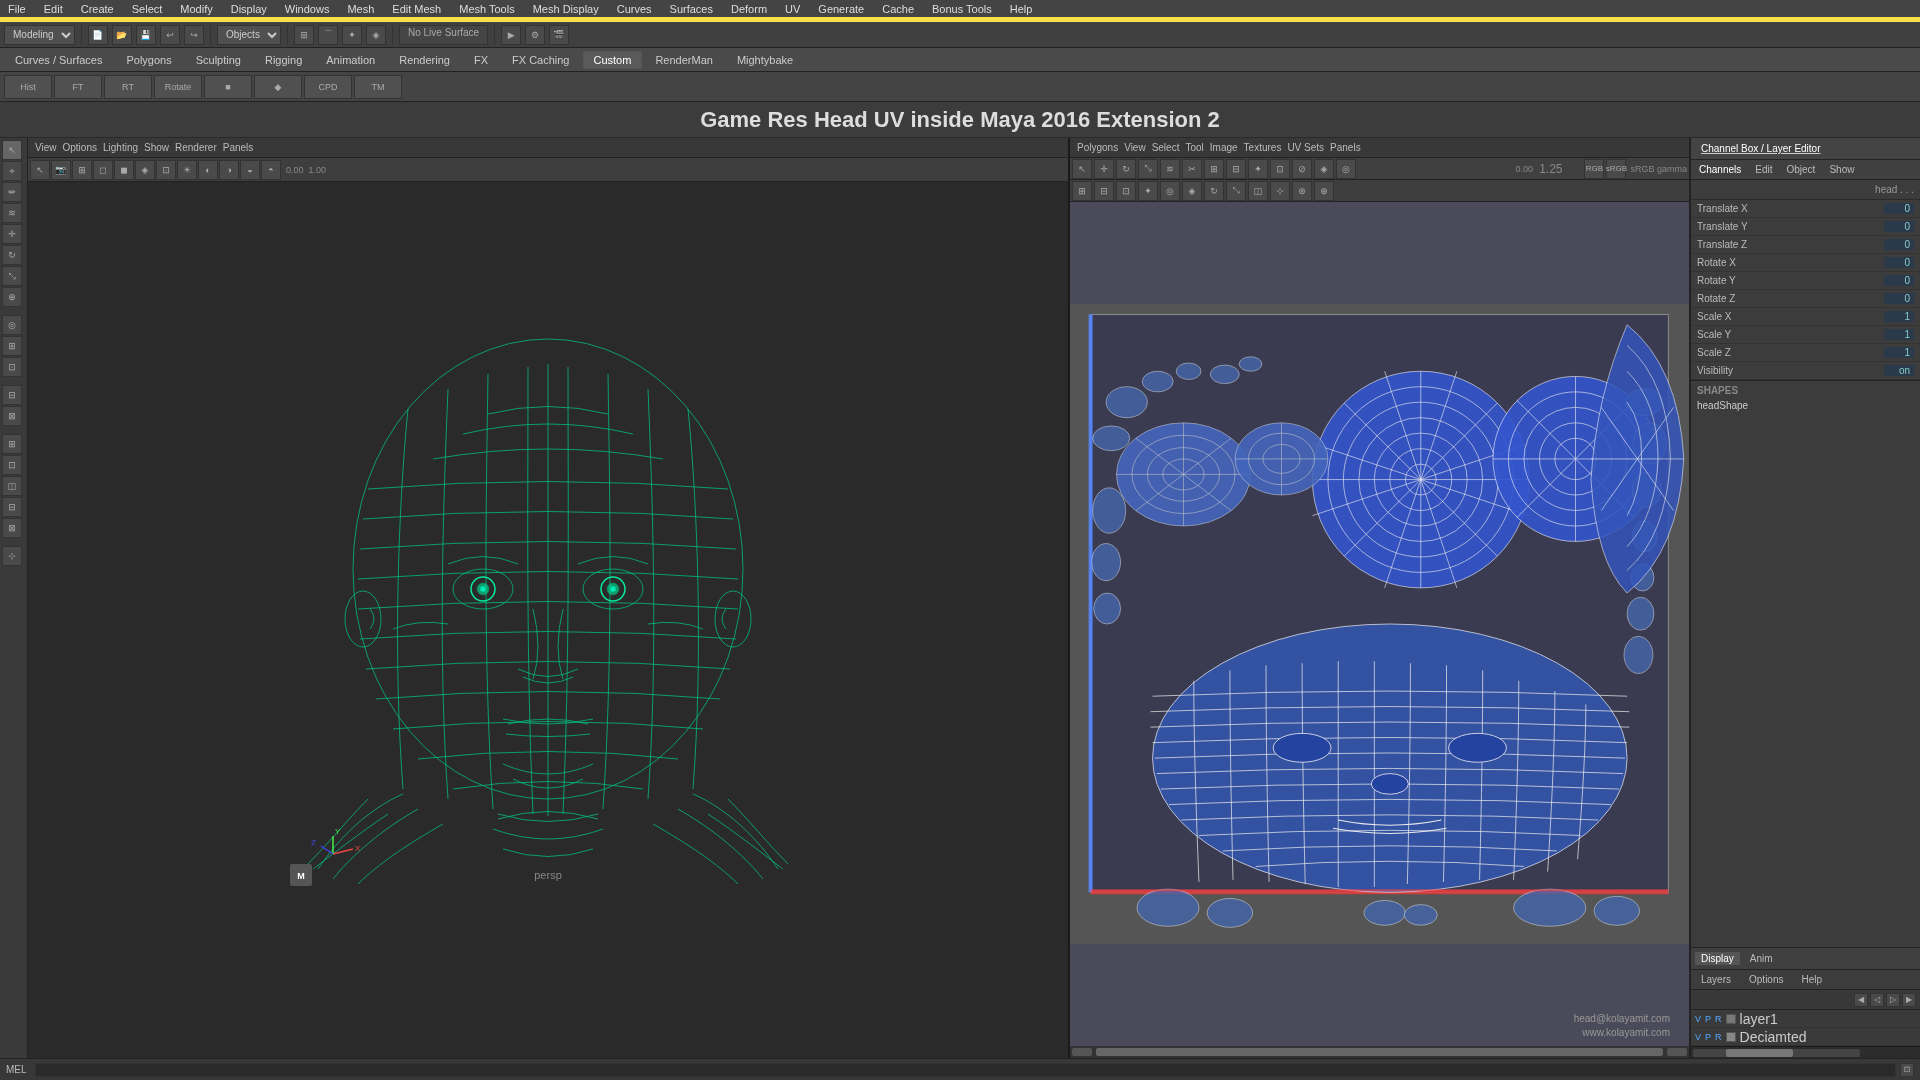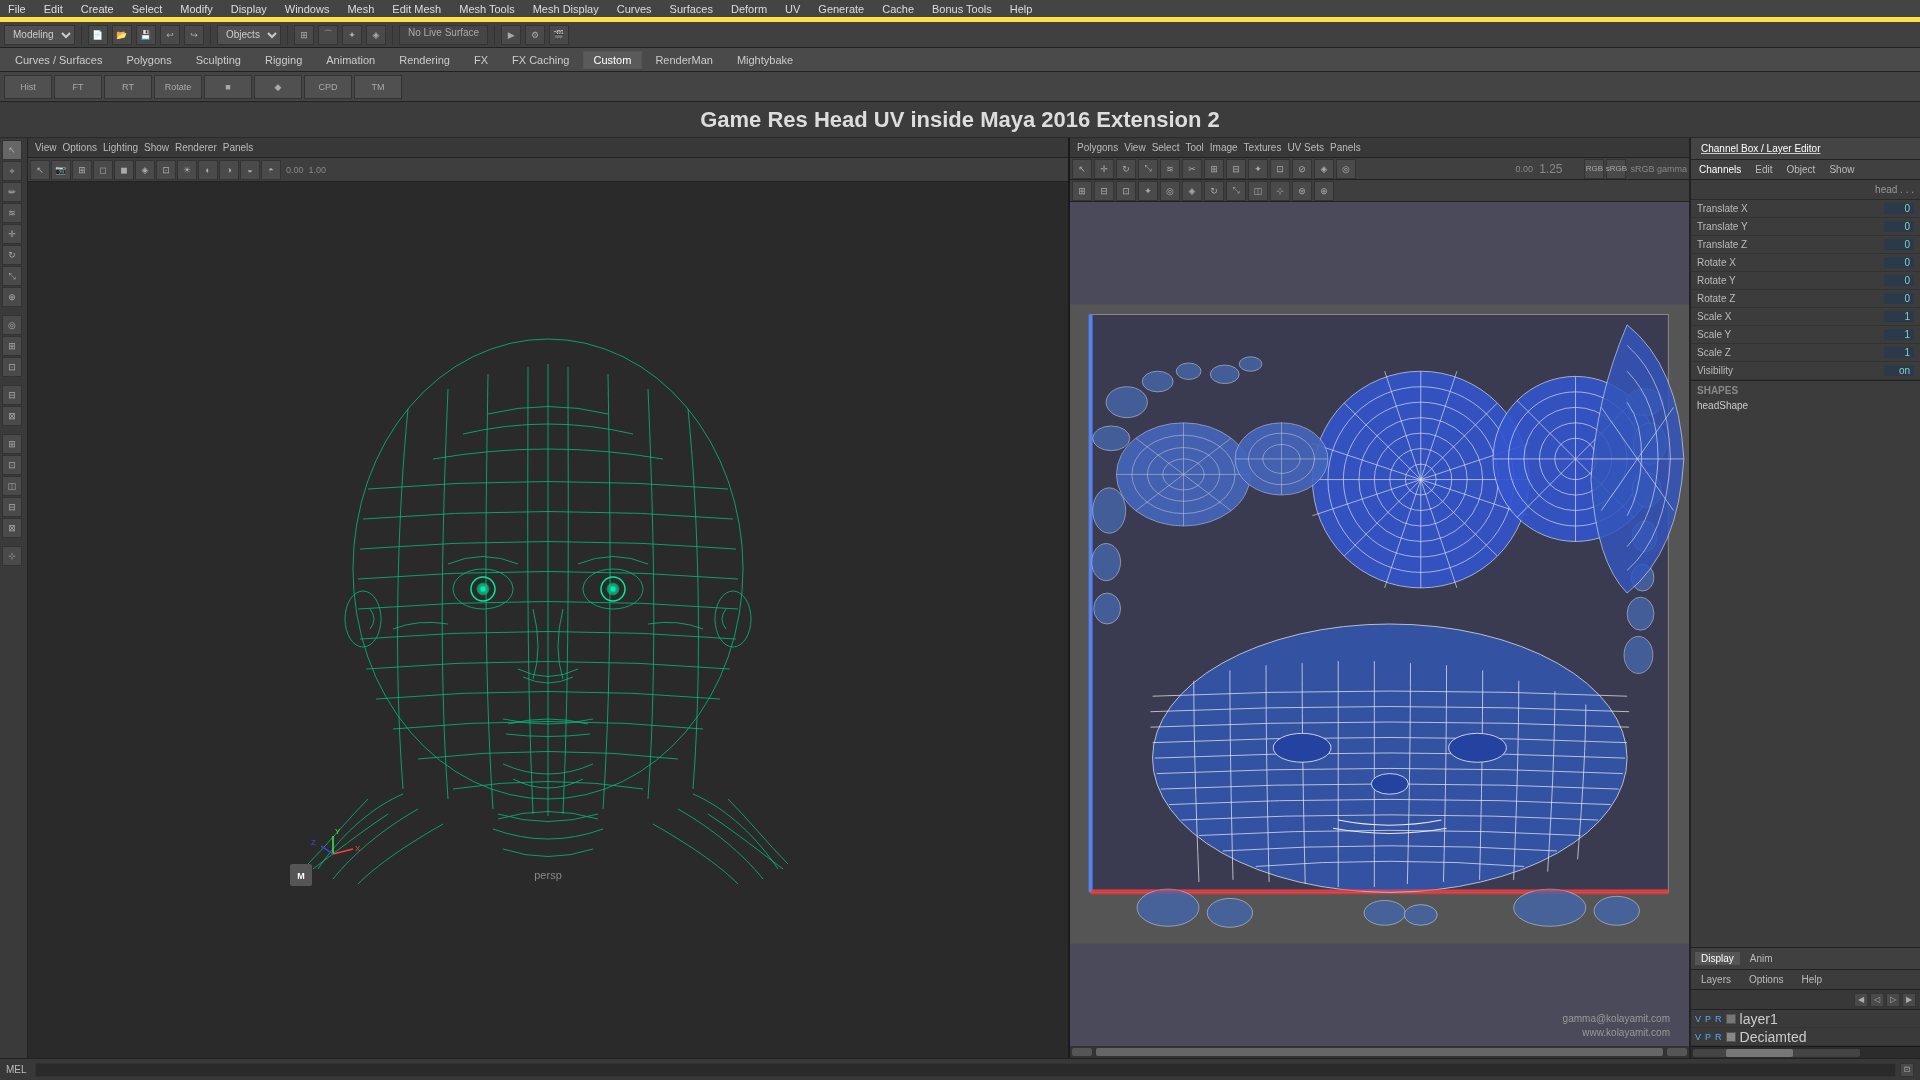--- a/index.html
+++ b/index.html
@@ -1004,15 +1004,15 @@
 
 </div>
 
 <div id="status-bar">
   <span>MEL</span>
   <div style="flex:1; height:14px; background:#2a2a2a; border:1px solid #333; margin-left:8px; border-radius:1px;"></div>
   <div class="icon-btn" style="margin-left:4px; width:14px; height:14px; font-size:8px;">⊡</div>
 </div>
 
 <div id="watermark">
-  <div>gamma@kolayamit.com</div>
+  <div>head@kolayamit.com</div>
   <div>www.kolayamit.com</div>
 </div>
 
 </body></html>

